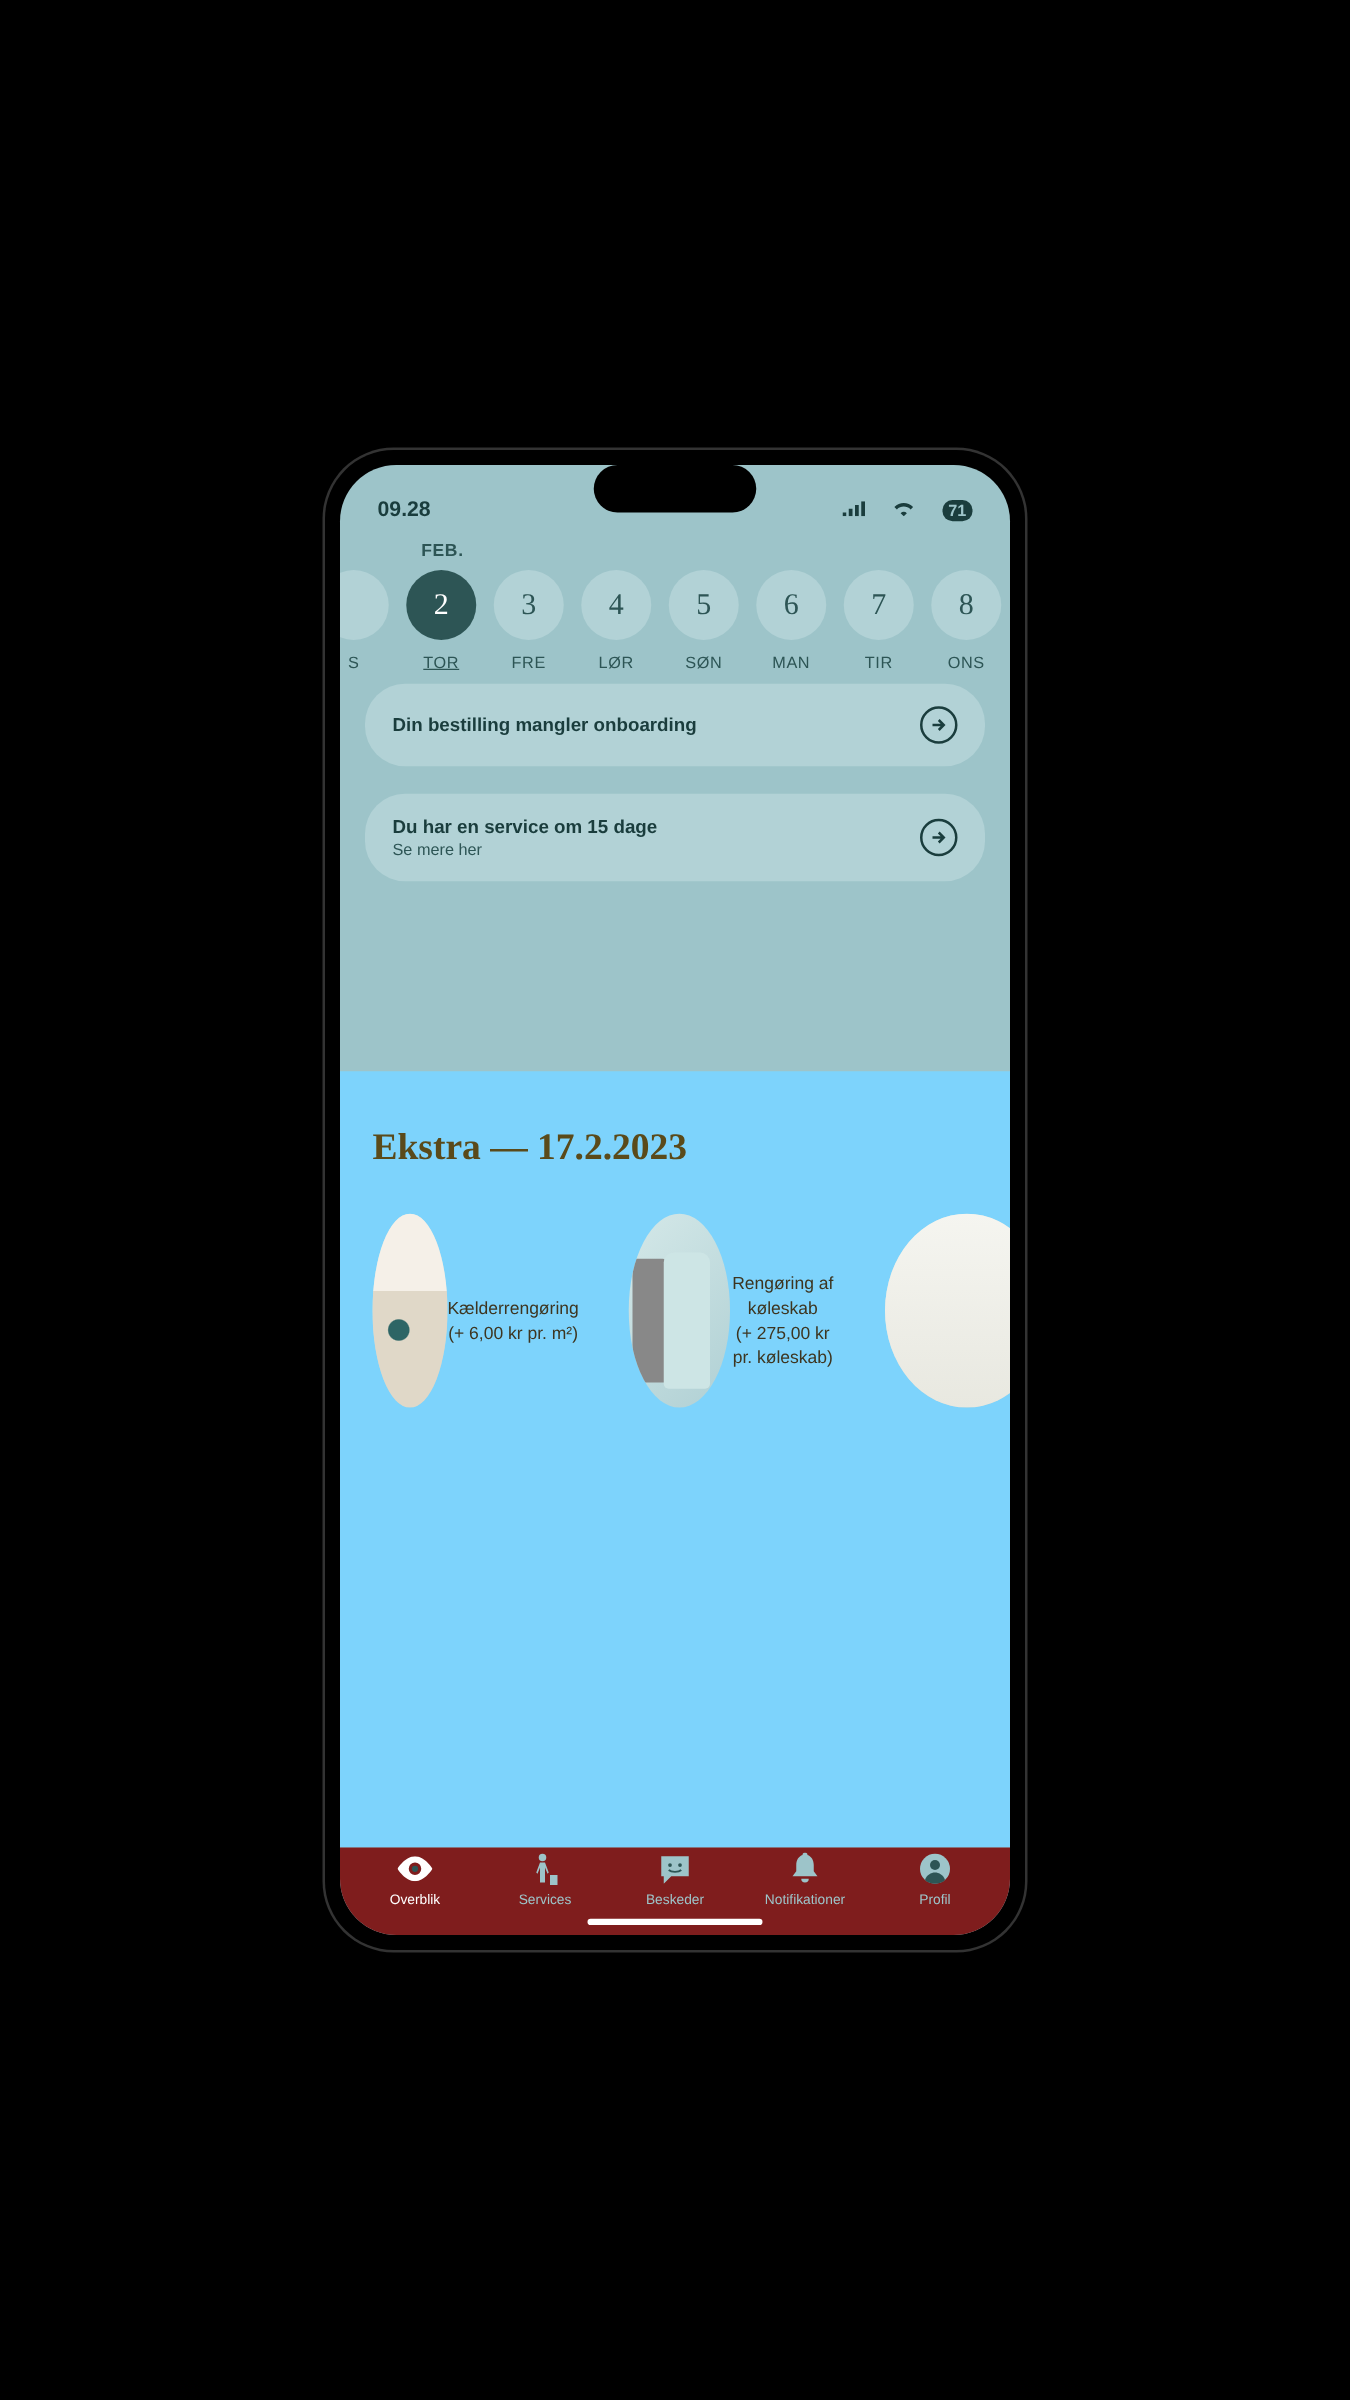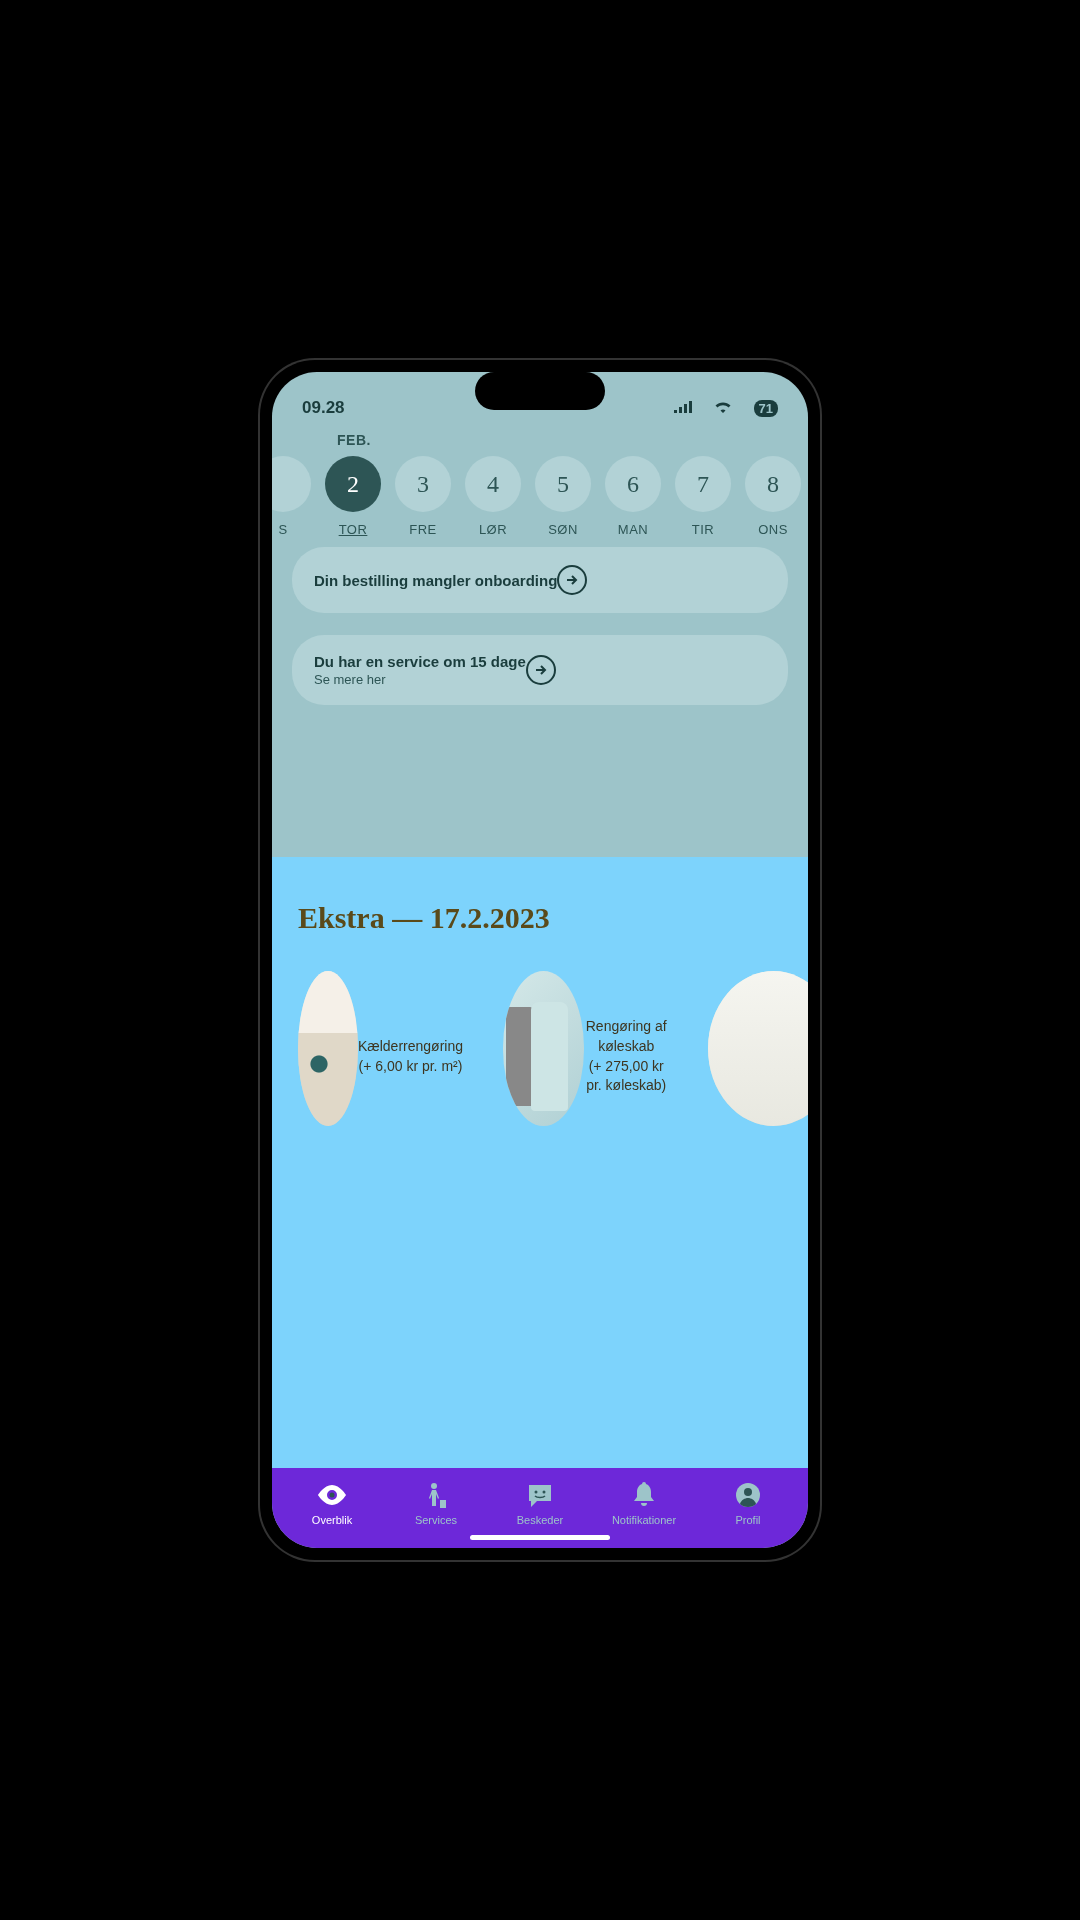--- a/index.html
+++ b/index.html
@@ -121,20 +121,21 @@
       color: #2d5555;
       padding: 36px 28px 20px;
     }
     .notice-card {
       margin: 10px 20px 12px;
       background: #B2D2D6;
       border-radius: 32px;
       padding: 18px 22px;
       display: flex;
       align-items: center;
+      justify-content: space-between;
     }
     .notice-text {
       display: flex;
       flex-direction: column;
       gap: 2px;
     }
     .notice-title {
       font-size: 15px;
       font-weight: 700;
       color: #1a3d3d;
@@ -187,24 +188,24 @@
     }
     .extra-label {
       margin-top: 16px;
       text-align: center;
       font-size: 14px;
       color: #3d3520;
       font-weight: 500;
       line-height: 1.4;
     }
     .bottom-nav {
-      background: #6d28d9;
+      background: #7f1d1d;
       display: flex;
       justify-content: space-around;
-      padding: 14px 8px 22px;
+      padding: 4px 8px 22px;
     }
     .nav-item {
       display: flex;
       flex-direction: column;
       align-items: center;
       gap: 6px;
       color: #9DC4C9;
       font-size: 11px;
       min-width: 80px;
     }

